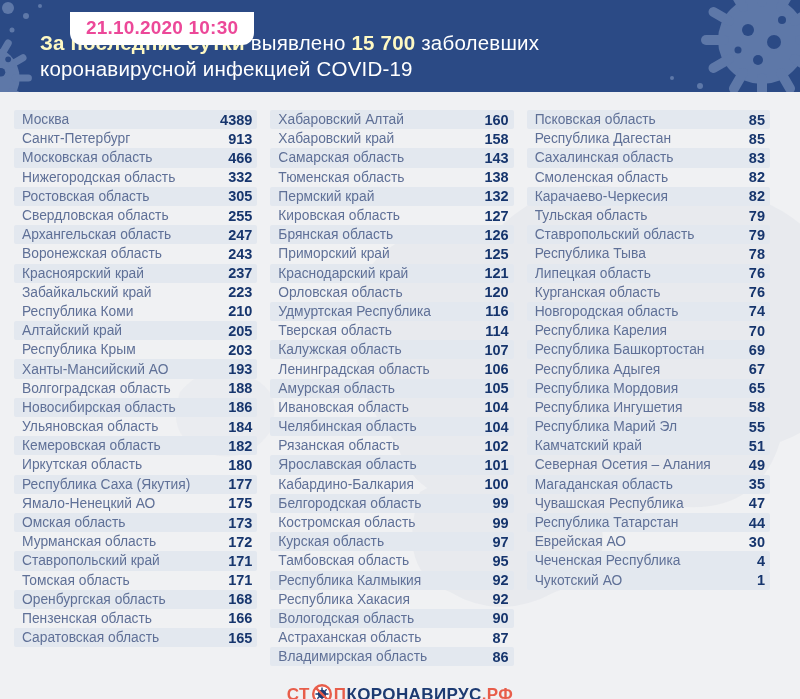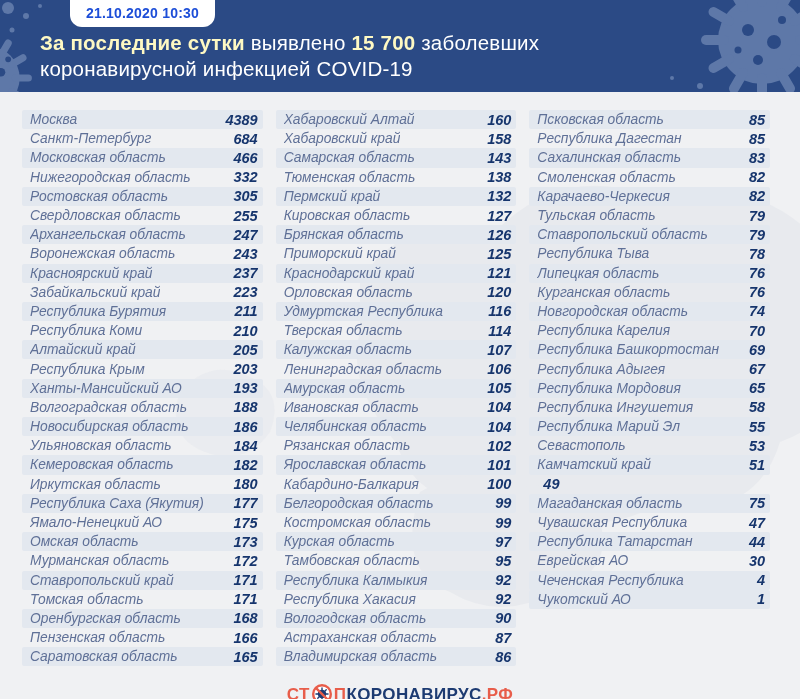--- a/index.html
+++ b/index.html
@@ -14,45 +14,44 @@
 
   
   .header {
     position: relative;
     height: 92px;
     background: #2b4a85;
     overflow: hidden;
   }
   .header-decor { position: absolute; top: 0; left: 0; z-index: 1; }
   .badge {
-    position: absolute; top: 0; left: 70px; z-index: 3;
-    background: #ffffff; color: #1d4ed8;
-    font-weight: bold; font-size: 14px;
+    position: absolute; top: 12px; left: 70px; z-index: 3;
+    background: #ffffff; color: #ec4899;
+    font-weight: bold; font-size: 19px;
     padding: 5px 16px 6px;
     border-radius: 0 0 12px 12px;
     letter-spacing: 0.2px;
   }
   .title {
     position: relative; z-index: 2;
     padding: 30px 0 0 40px;
     color: #ffffff;
     font-size: 20.5px;
     line-height: 26px;
     letter-spacing: 0.2px;
   }
   .hl { color: #fef9c3; font-weight: bold; }
 
   
   .main { position: relative; height: 607px; }
   .map-watermark { position: absolute; top: 0; left: 0; z-index: 0; }
   .cols {
     position: relative; z-index: 1;
     display: flex; gap: 13px;
-    padding: 18px 30px 0 22px;
-    font-style: italic;
+    padding: 18px 30px 0 14px;
   }
   .col { flex: 1; min-width: 0; }
   .row {
     display: flex; justify-content: space-between; align-items: center;
     height: 19.2px;
     padding: 0 5px 0 8px;
     border-radius: 2px;
   }
   .row.striped { background: #e3e8ef; }
   .region {
@@ -161,21 +160,21 @@
     </svg>
 
     <div class="cols">
       <div class="col">
           <div class="row striped">
             <span class="region">Москва</span>
             <span class="value">4389</span>
           </div>
           <div class="row">
             <span class="region">Санкт-Петербург</span>
-            <span class="value">684</span>
+            <span class="value">913</span>
           </div>
           <div class="row striped">
             <span class="region">Московская область</span>
             <span class="value">466</span>
           </div>
           <div class="row">
             <span class="region">Нижегородская область</span>
             <span class="value">332</span>
           </div>
           <div class="row striped">
@@ -195,24 +194,20 @@
             <span class="value">243</span>
           </div>
           <div class="row striped">
             <span class="region">Красноярский край</span>
             <span class="value">237</span>
           </div>
           <div class="row">
             <span class="region">Забайкальский край</span>
             <span class="value">223</span>
           </div>
-          <div class="row striped">
-            <span class="region">Республика Бурятия</span>
-            <span class="value">211</span>
-          </div>
           <div class="row">
             <span class="region">Республика Коми</span>
             <span class="value">210</span>
           </div>
           <div class="row striped">
             <span class="region">Алтайский край</span>
             <span class="value">205</span>
           </div>
           <div class="row">
             <span class="region">Республика Крым</span>
@@ -459,34 +454,31 @@
             <span class="value">65</span>
           </div>
           <div class="row">
             <span class="region">Республика Ингушетия</span>
             <span class="value">58</span>
           </div>
           <div class="row striped">
             <span class="region">Республика Марий Эл</span>
             <span class="value">55</span>
           </div>
-          <div class="row">
-            <span class="region">Севастополь</span>
-            <span class="value">53</span>
-          </div>
           <div class="row striped">
             <span class="region">Камчатский край</span>
             <span class="value">51</span>
           </div>
           <div class="row">
+            <span class="region">Северная Осетия – Алания</span>
             <span class="value">49</span>
           </div>
           <div class="row striped">
             <span class="region">Магаданская область</span>
-            <span class="value">75</span>
+            <span class="value">35</span>
           </div>
           <div class="row">
             <span class="region">Чувашская Республика</span>
             <span class="value">47</span>
           </div>
           <div class="row striped">
             <span class="region">Республика Татарстан</span>
             <span class="value">44</span>
           </div>
           <div class="row">

